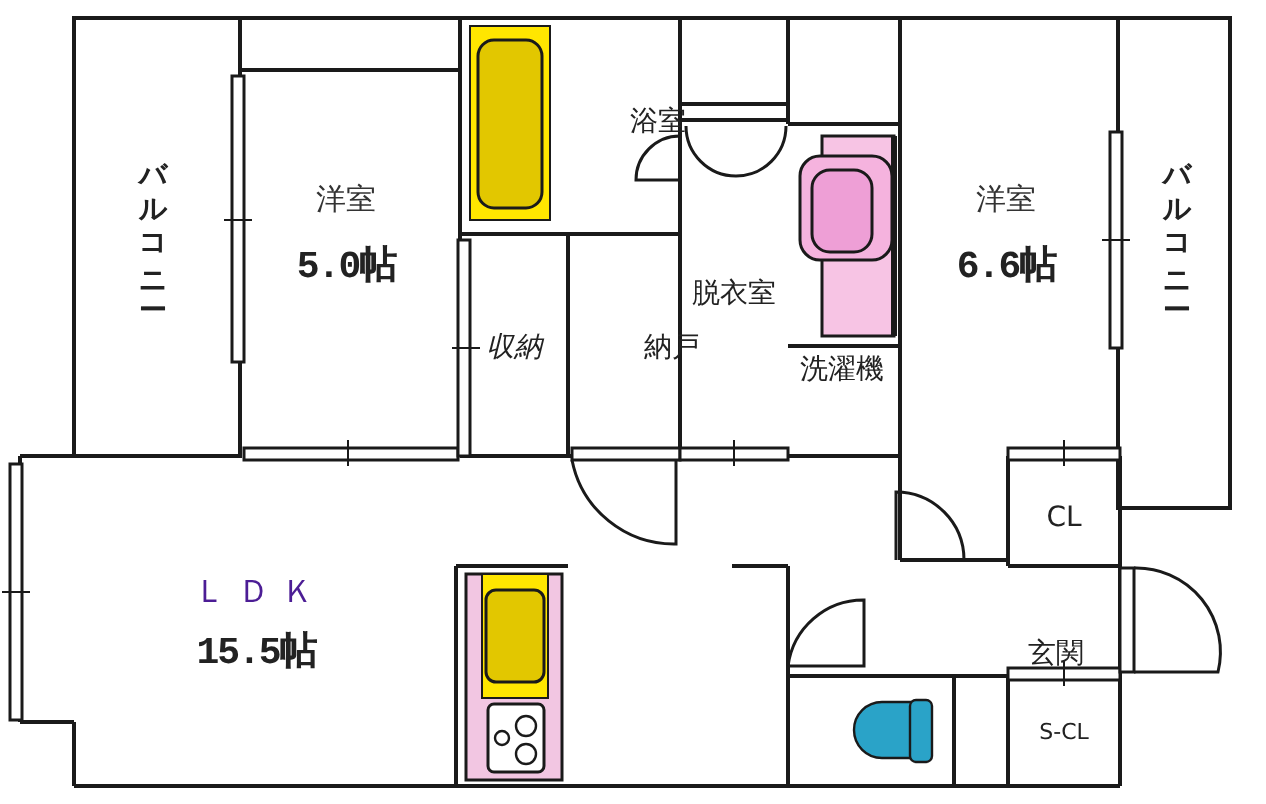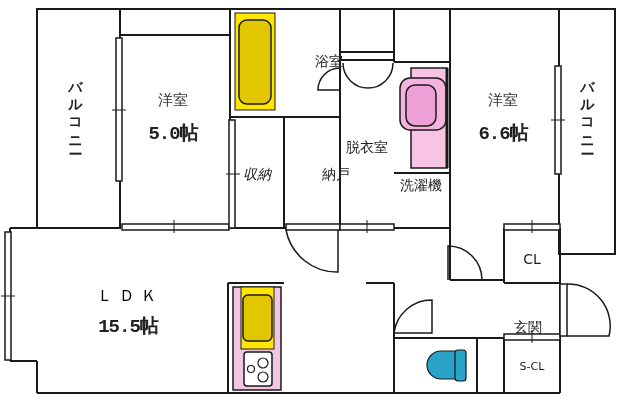--- a/index.html
+++ b/index.html
@@ -4,21 +4,21 @@
   <style>
     html, body { margin: 0; padding: 0; background: #ffffff; }
     body { width: 633px; height: 402px; position: relative; overflow: hidden; font-family: "DejaVu Sans", sans-serif; }
     #plan { position: absolute; left: 0; top: 0; width: 633px; height: 402px; }
     .lbl { position: absolute; color: #222; white-space: nowrap; transform: translate(-50%, -50%); line-height: 1; }
     .room { font-size: 15px; color: #333; }
     .area { font-size: 19px; font-weight: bold; color: #222; font-family: Liberation Mono, monospace; letter-spacing: -1px; }
     .small { font-size: 14px; color: #222; }
     .tiny { font-size: 11px; color: #222; }
     .vert { writing-mode: vertical-rl; font-size: 14px; font-weight: bold; color: #222; letter-spacing: 3px; }
-    .latin { font-size: 16px; letter-spacing: 6px; color: #000000; }
+    .latin { font-size: 16px; letter-spacing: 6px; color: #4c1d95; }
   </style>
 </head>
 <body>
 
 <svg id="plan" viewBox="0 0 633 402" xmlns="http://www.w3.org/2000/svg">
   <g stroke="#1a1a1a" stroke-width="2" fill="none">
 
     <rect x="37" y="9" width="83" height="219"></rect>
 
     <line x1="120" y1="9" x2="615" y2="9"></line>

